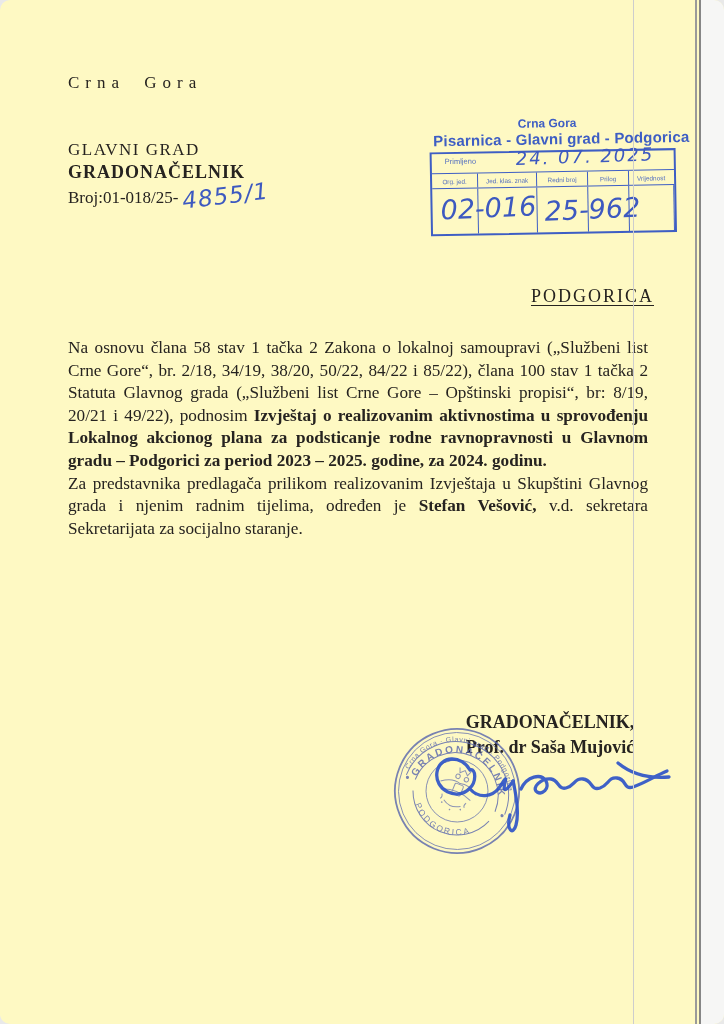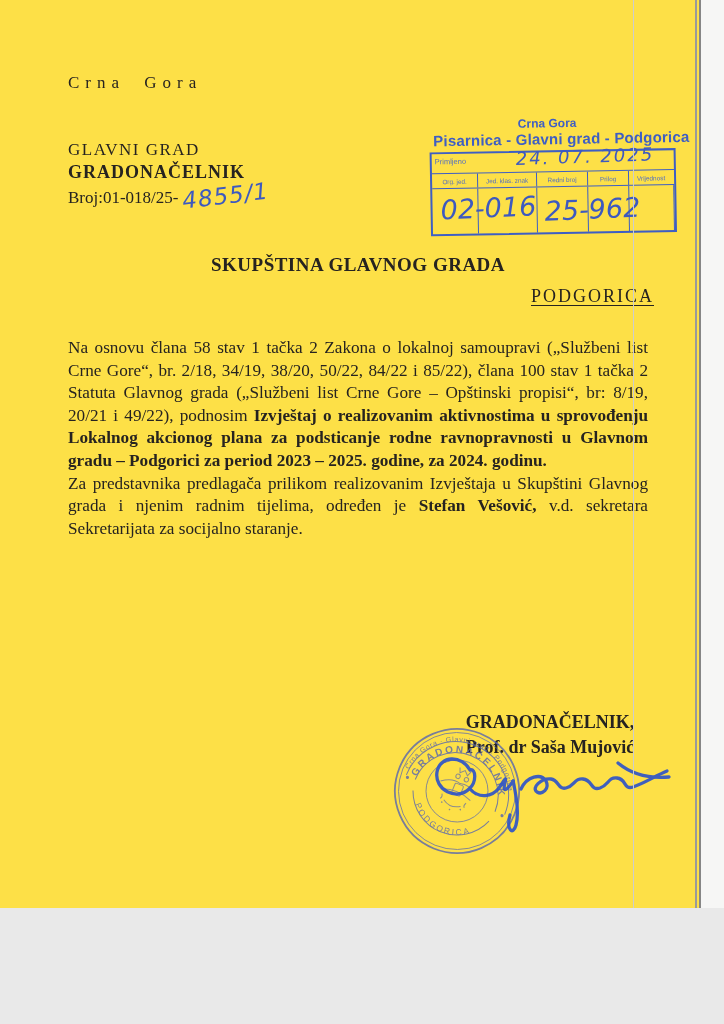--- a/index.html
+++ b/index.html
@@ -1,22 +1,23 @@
 <!DOCTYPE html>
 <html><head>
 <meta charset="utf-8">
 <style>
   html,body{margin:0;padding:0;background:#e9e9e9;}
   .page{
     position:relative;
-    width:724px;height:908px;
-    background:#fde047;
+    width:724px;height:1024px;
+    background:#fef9c3;
     overflow:hidden;
     font-family:"Liberation Serif", serif;
     color:#262320;
+    border-radius:10px;
   }
   
   .scan-line-a{position:absolute;left:633px;top:0;width:1px;height:1024px;background:#cdcdcd;}
   .scan-line-b{position:absolute;left:695px;top:0;width:2px;height:1024px;background:#9a9a9a;}
   .scan-line-c{position:absolute;left:699px;top:0;width:2px;height:1024px;background:#868686;}
   .scan-strip{position:absolute;left:701px;top:0;width:23px;height:1024px;background:#f6f6f5;}
 
   
   .letterhead{position:absolute;left:68px;top:72px;font-size:17px;line-height:22.5px;}
   .lh1{letter-spacing:6px;word-spacing:9px;}
@@ -35,21 +36,21 @@
   .stamp{
     position:absolute;left:424px;top:116px;width:285px;
     font-family:"Liberation Sans", sans-serif;
     color:#3e5ec4;
     transform:rotate(-1deg);
   }
   .stamp-l1{font-size:12px;font-weight:bold;text-align:center;width:248px;}
   .stamp-l2{font-size:15px;font-weight:bold;text-align:center;letter-spacing:0.2px;width:276px;}
   .stamp-table{margin:3px 0 0 6px;width:242px;border:2px solid #3e5ec4;}
   .stamp-row-top{position:relative;height:19px;border-bottom:1.5px solid #3e5ec4;}
-  .stamp-primljeno{position:absolute;left:3px;top:3px;font-size:7.5px;color:#5570c0;}
+  .stamp-primljeno{position:absolute;left:13px;top:3px;font-size:7.5px;color:#5570c0;}
   .hand-date{
     position:absolute;left:84px;top:-6px;white-space:nowrap;
     font-family:"DejaVu Sans", sans-serif;font-style:italic;
     font-size:18px;color:#3d59c0;letter-spacing:2px;transform:rotate(-1deg);
   }
   .stamp-row-heads{display:flex;height:14px;border-bottom:1.5px solid #3e5ec4;}
   .stamp-row-heads .cell{
     flex:0 0 auto;display:flex;align-items:center;justify-content:center;
     font-size:6.4px;color:#5570c0;border-right:1.5px solid #3e5ec4;overflow:hidden;
   }
@@ -126,21 +127,20 @@
         <div class="cell c1"></div>
         <div class="cell c2"></div>
         <div class="cell c3"></div>
         <div class="cell c4"></div>
         <span class="hand-val hv-left">02-016</span>
         <span class="hand-val hv-right">25-962</span>
       </div>
     </div>
   </div>
 
-  <div class="doc-title">SKUPŠTINA GLAVNOG GRADA</div>
   <div class="doc-subtitle">PODGORICA</div>
 
   <div class="bodytext">
     <p><span>Na osnovu člana 58 stav 1 tačka 2 Zakona o lokalnoj samoupravi („Službeni list Crne Gore“, br. 2/18, 34/19, 38/20, 50/22, 84/22 i 85/22), člana 100 stav 1 tačka 2 Statuta Glavnog grada („Službeni list Crne Gore – Opštinski propisi“, br: 8/19, 20/21 i 49/22), podnosim </span><b>Izvještaj o realizovanim aktivnostima u sprovođenju Lokalnog akcionog plana za podsticanje rodne ravnopravnosti u Glavnom gradu – Podgorici za period 2023 – 2025. godine, za 2024. godinu.</b></p>
     <p><span>Za predstavnika predlagača prilikom realizovanim Izvještaja u Skupštini Glavnog grada i njenim radnim tijelima, određen je </span><b>Stefan Vešović,</b><span> v.d. sekretara Sekretarijata za socijalno staranje.</span></p>
   </div>
 
   <div class="sigblock">
     <div>GRADONAČELNIK,</div>
     <div>Prof. dr Saša Mujović</div>

